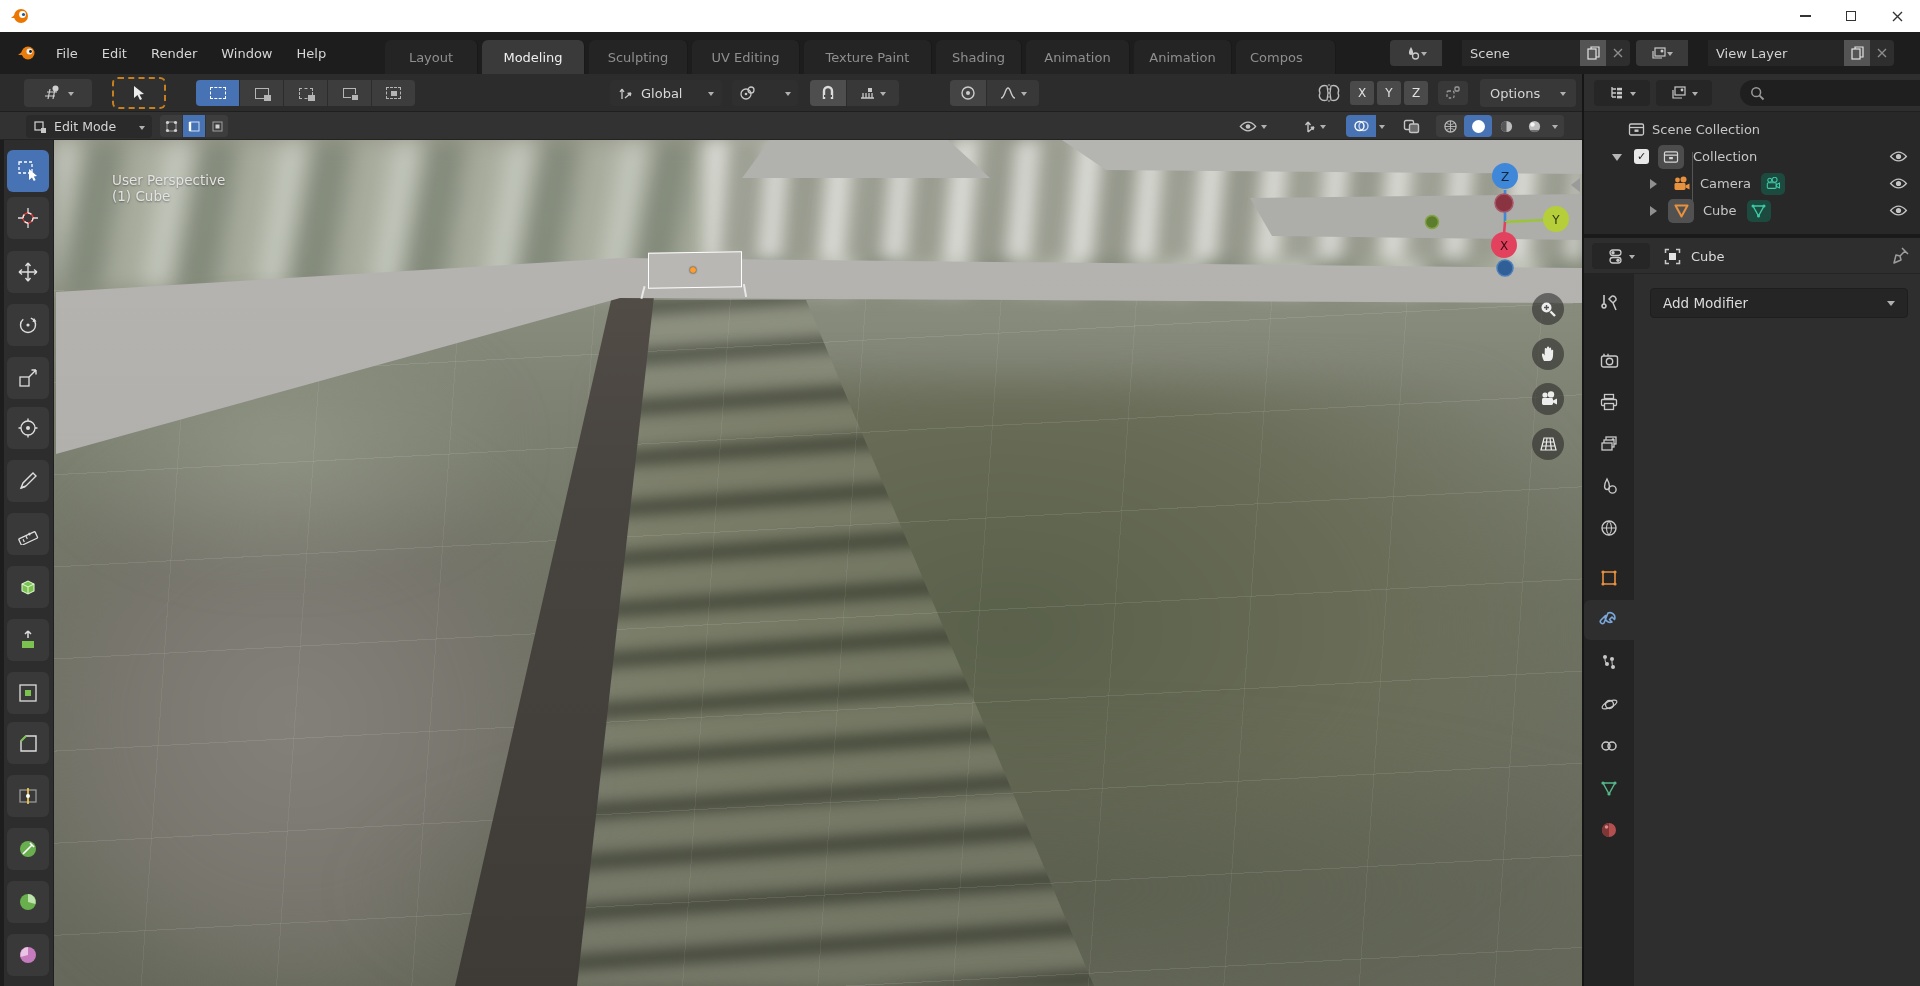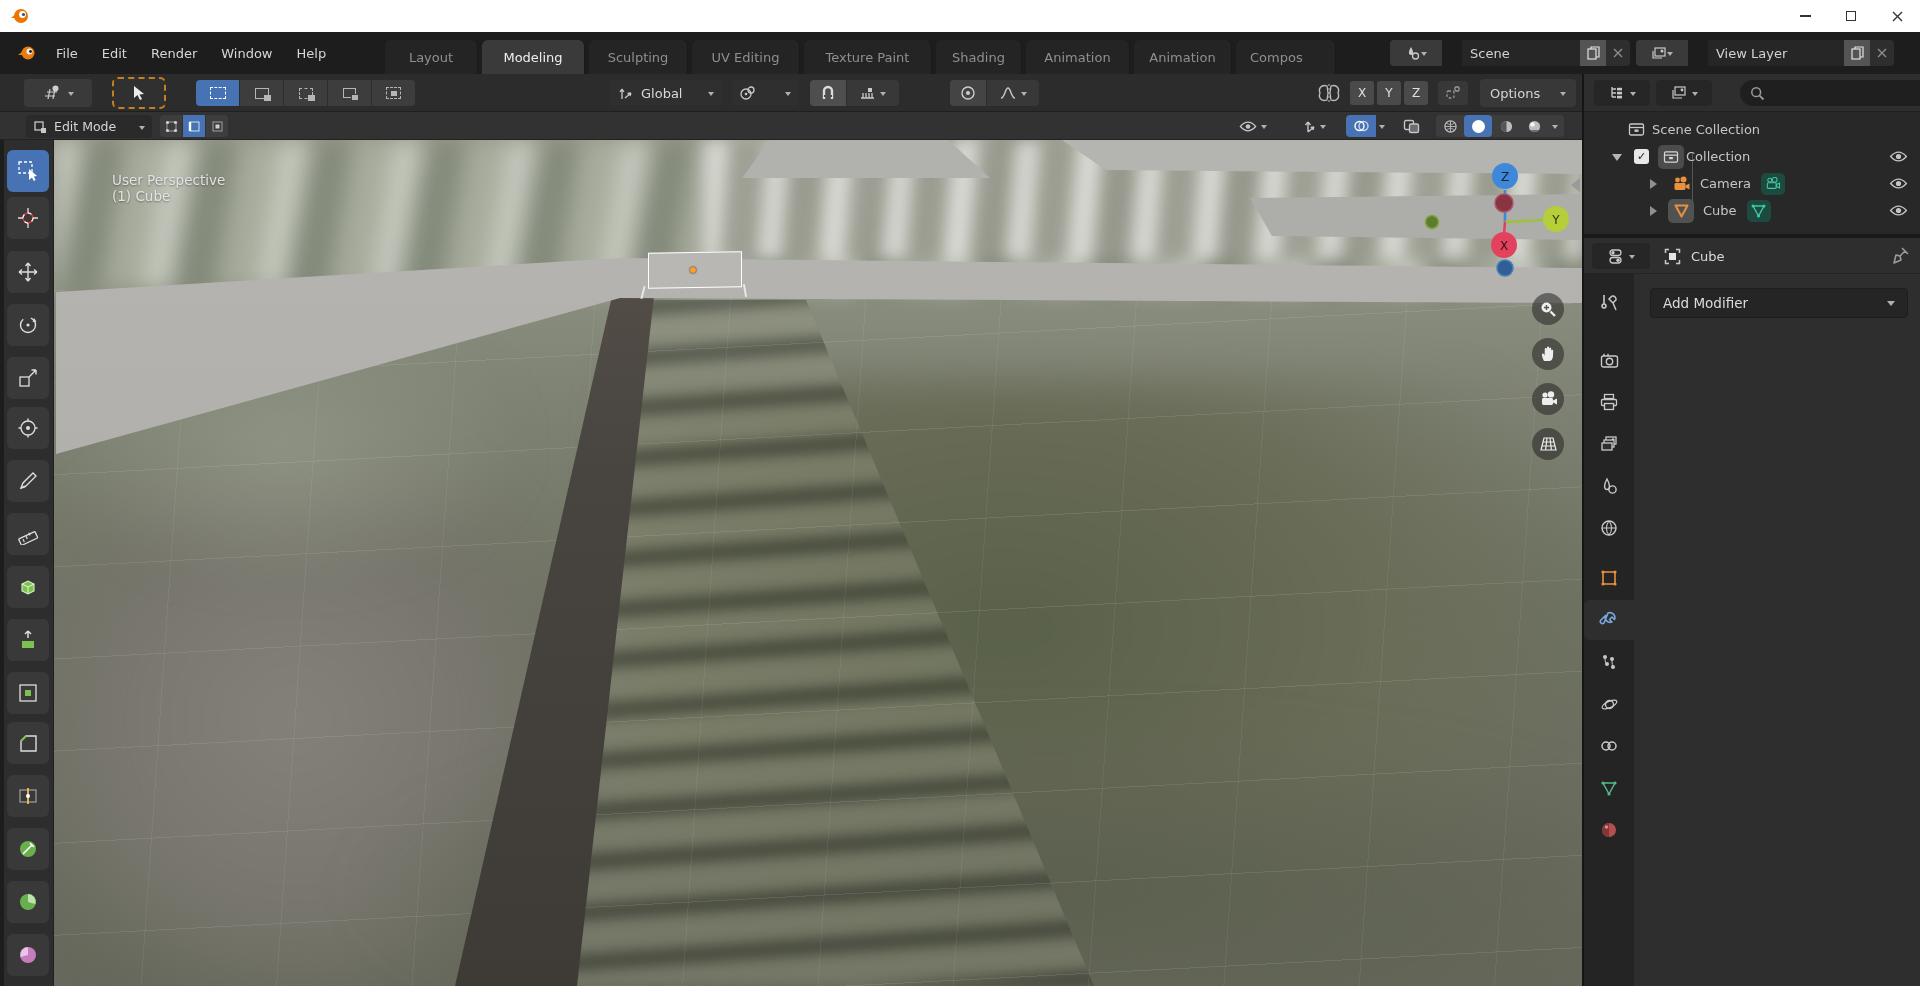--- a/index.html
+++ b/index.html
@@ -568,21 +568,21 @@
       <div class="outl-row" style="top:31px">
         <div style="width:0;height:0;border:5px solid transparent;border-top:7px solid #b5b5b5;margin:6px 0 0 28px"></div>
         <div class="checkbox" style="margin-left:12px">✓</div>
         <div style="margin-left:9px;width:26px;height:24px;background:#4c4c4c;border-radius:5px;display:flex;align-items:center;justify-content:center">
           <svg width="16" height="14" viewBox="0 0 17 15">
             <rect x="1.5" y="2" width="14" height="11" rx="1.5" fill="none" stroke="#d6d6d6" stroke-width="1.3"></rect>
             <path d="M1.5 5.5 H15.5" stroke="#d6d6d6" stroke-width="1.3"></path>
               <rect x="6.5" y="7.5" width="4" height="2.4" fill="#d6d6d6"></rect>
           </svg>
         </div>
-        <span style="margin-left:2px">Collection</span>
+        <span style="margin-left:9px">Collection</span>
         <svg class="eye" width="19" height="13" viewBox="0 0 20 14">
           <path d="M1.5 7 Q10 -2.5 18.5 7 Q10 16.5 1.5 7 Z" fill="none" stroke="#c4c4c4" stroke-width="1.4"></path>
           <circle cx="10" cy="7" r="2.8" fill="#c4c4c4"></circle>
         </svg>
       </div>
       <div class="outl-row" style="top:58px">
         <div style="width:0;height:0;border:5px solid transparent;border-left:7px solid #909090;margin-left:66px"></div>
         <svg style="margin-left:10px" width="19" height="16" viewBox="0 0 19 16">
           <circle cx="5.5" cy="4" r="2.4" fill="#e8913f"></circle>
             <circle cx="11.5" cy="3.4" r="3" fill="#e8913f"></circle>

